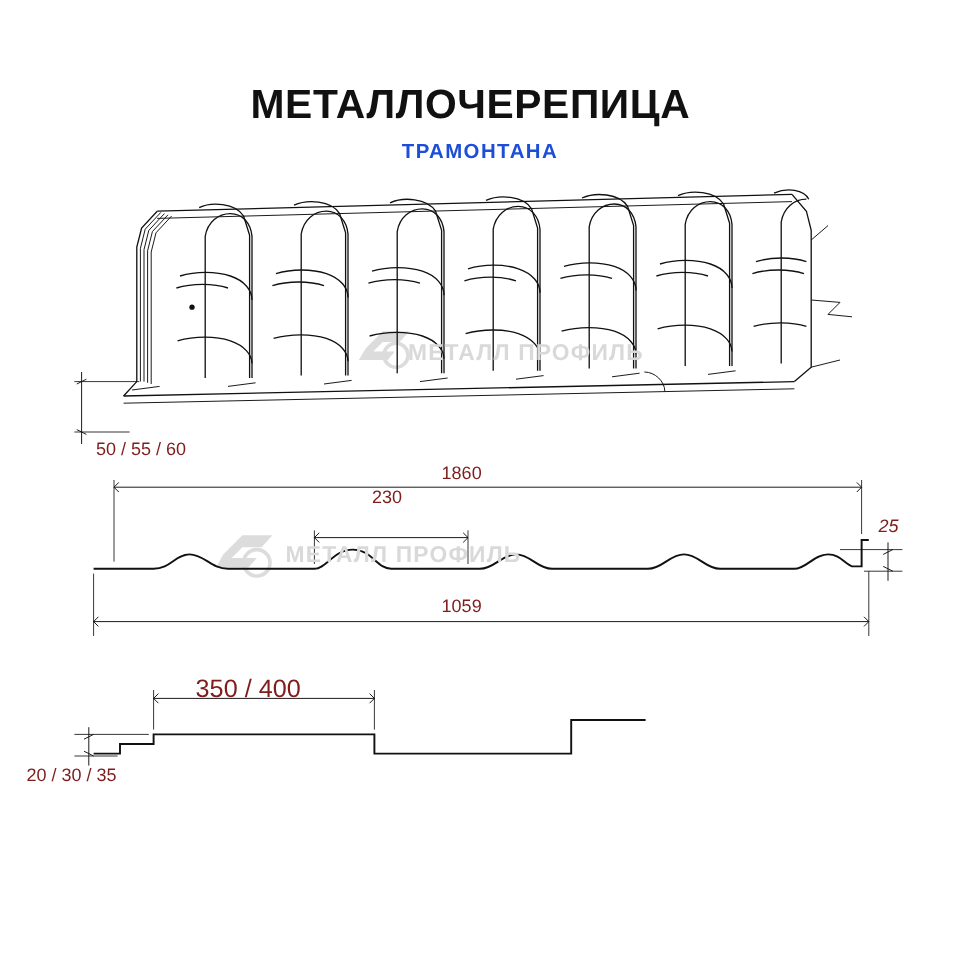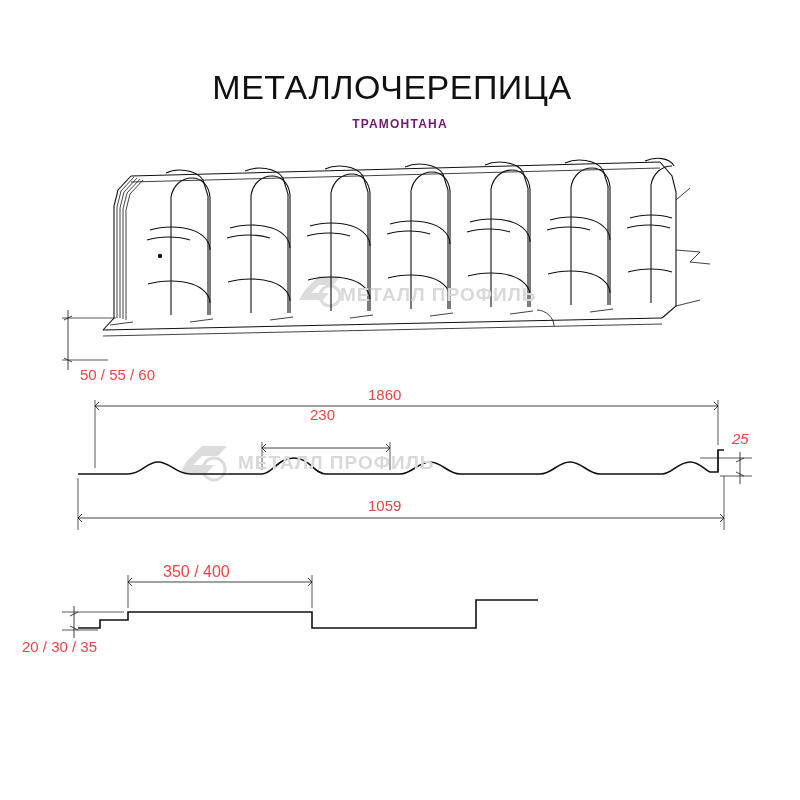--- a/index.html
+++ b/index.html
@@ -22,47 +22,47 @@
     width: 800px;
     height: 800px;
   }
   .title-main {
     position: absolute;
     left: 0;
     top: 68px;
     width: 784px;
     text-align: center;
     font-size: 34px;
-    font-weight: normal;
+    font-weight: bold;
     letter-spacing: 0.5px;
     color: #111111;
   }
   .title-sub {
     position: absolute;
     left: 0;
     top: 117px;
     width: 800px;
     text-align: center;
-    font-size: 12px;
+    font-size: 17px;
     font-weight: bold;
     letter-spacing: 1.2px;
-    color: #701a75;
+    color: #1d4ed8;
   }
   .dim-label {
     position: absolute;
     font-size: 14px;
-    color: #ef4444;
+    color: #7f1d1d;
     white-space: nowrap;
   }
   .dim-50 { left: 80px; top: 366px; font-size: 15px; }
   .dim-1155 { left: 368px; top: 386px; font-size: 15px; }
   .dim-230 { left: 310px; top: 406px; font-size: 15px; }
   .dim-25 { left: 732px; top: 430px; font-size: 15px; font-style: italic; }
   .dim-1195 { left: 368px; top: 497px; font-size: 15px; }
-  .dim-350 { left: 163px; top: 563px; font-size: 16px; }
+  .dim-350 { left: 163px; top: 563px; font-size: 21px; }
   .dim-25-30-35 { left: 22px; top: 638px; font-size: 15px; }
 
   .wm {
     position: absolute;
     pointer-events: none;
     color: #d9d9d9;
     font-weight: bold;
     font-size: 19px;
     letter-spacing: 1px;
     white-space: nowrap;

